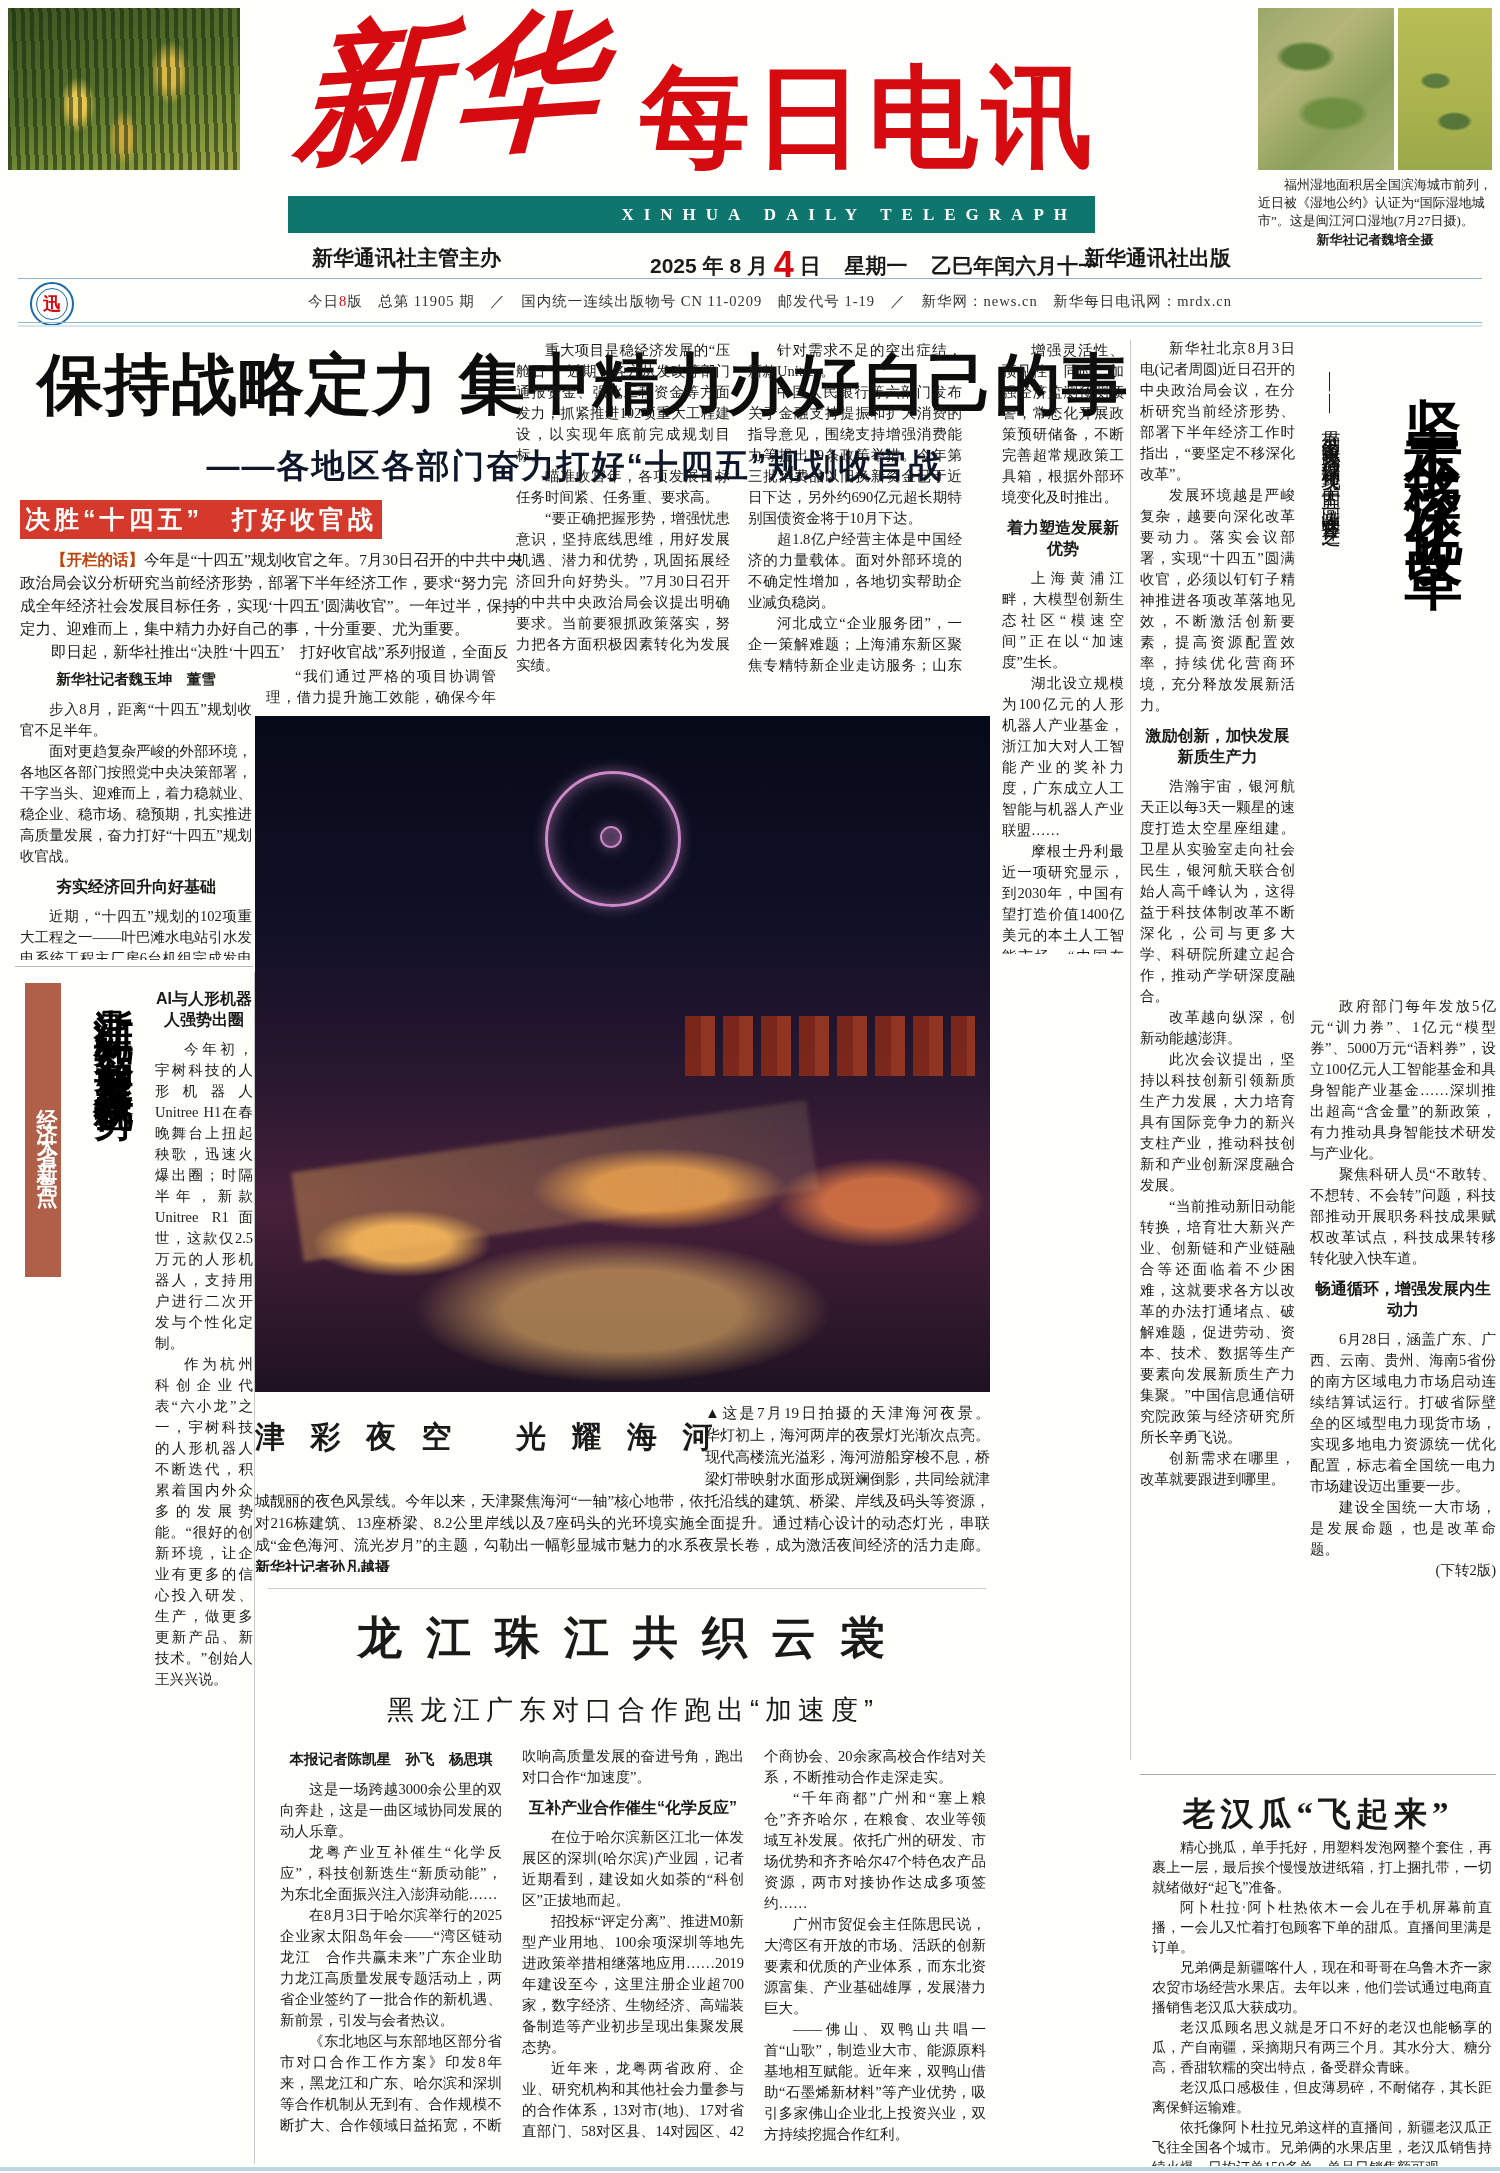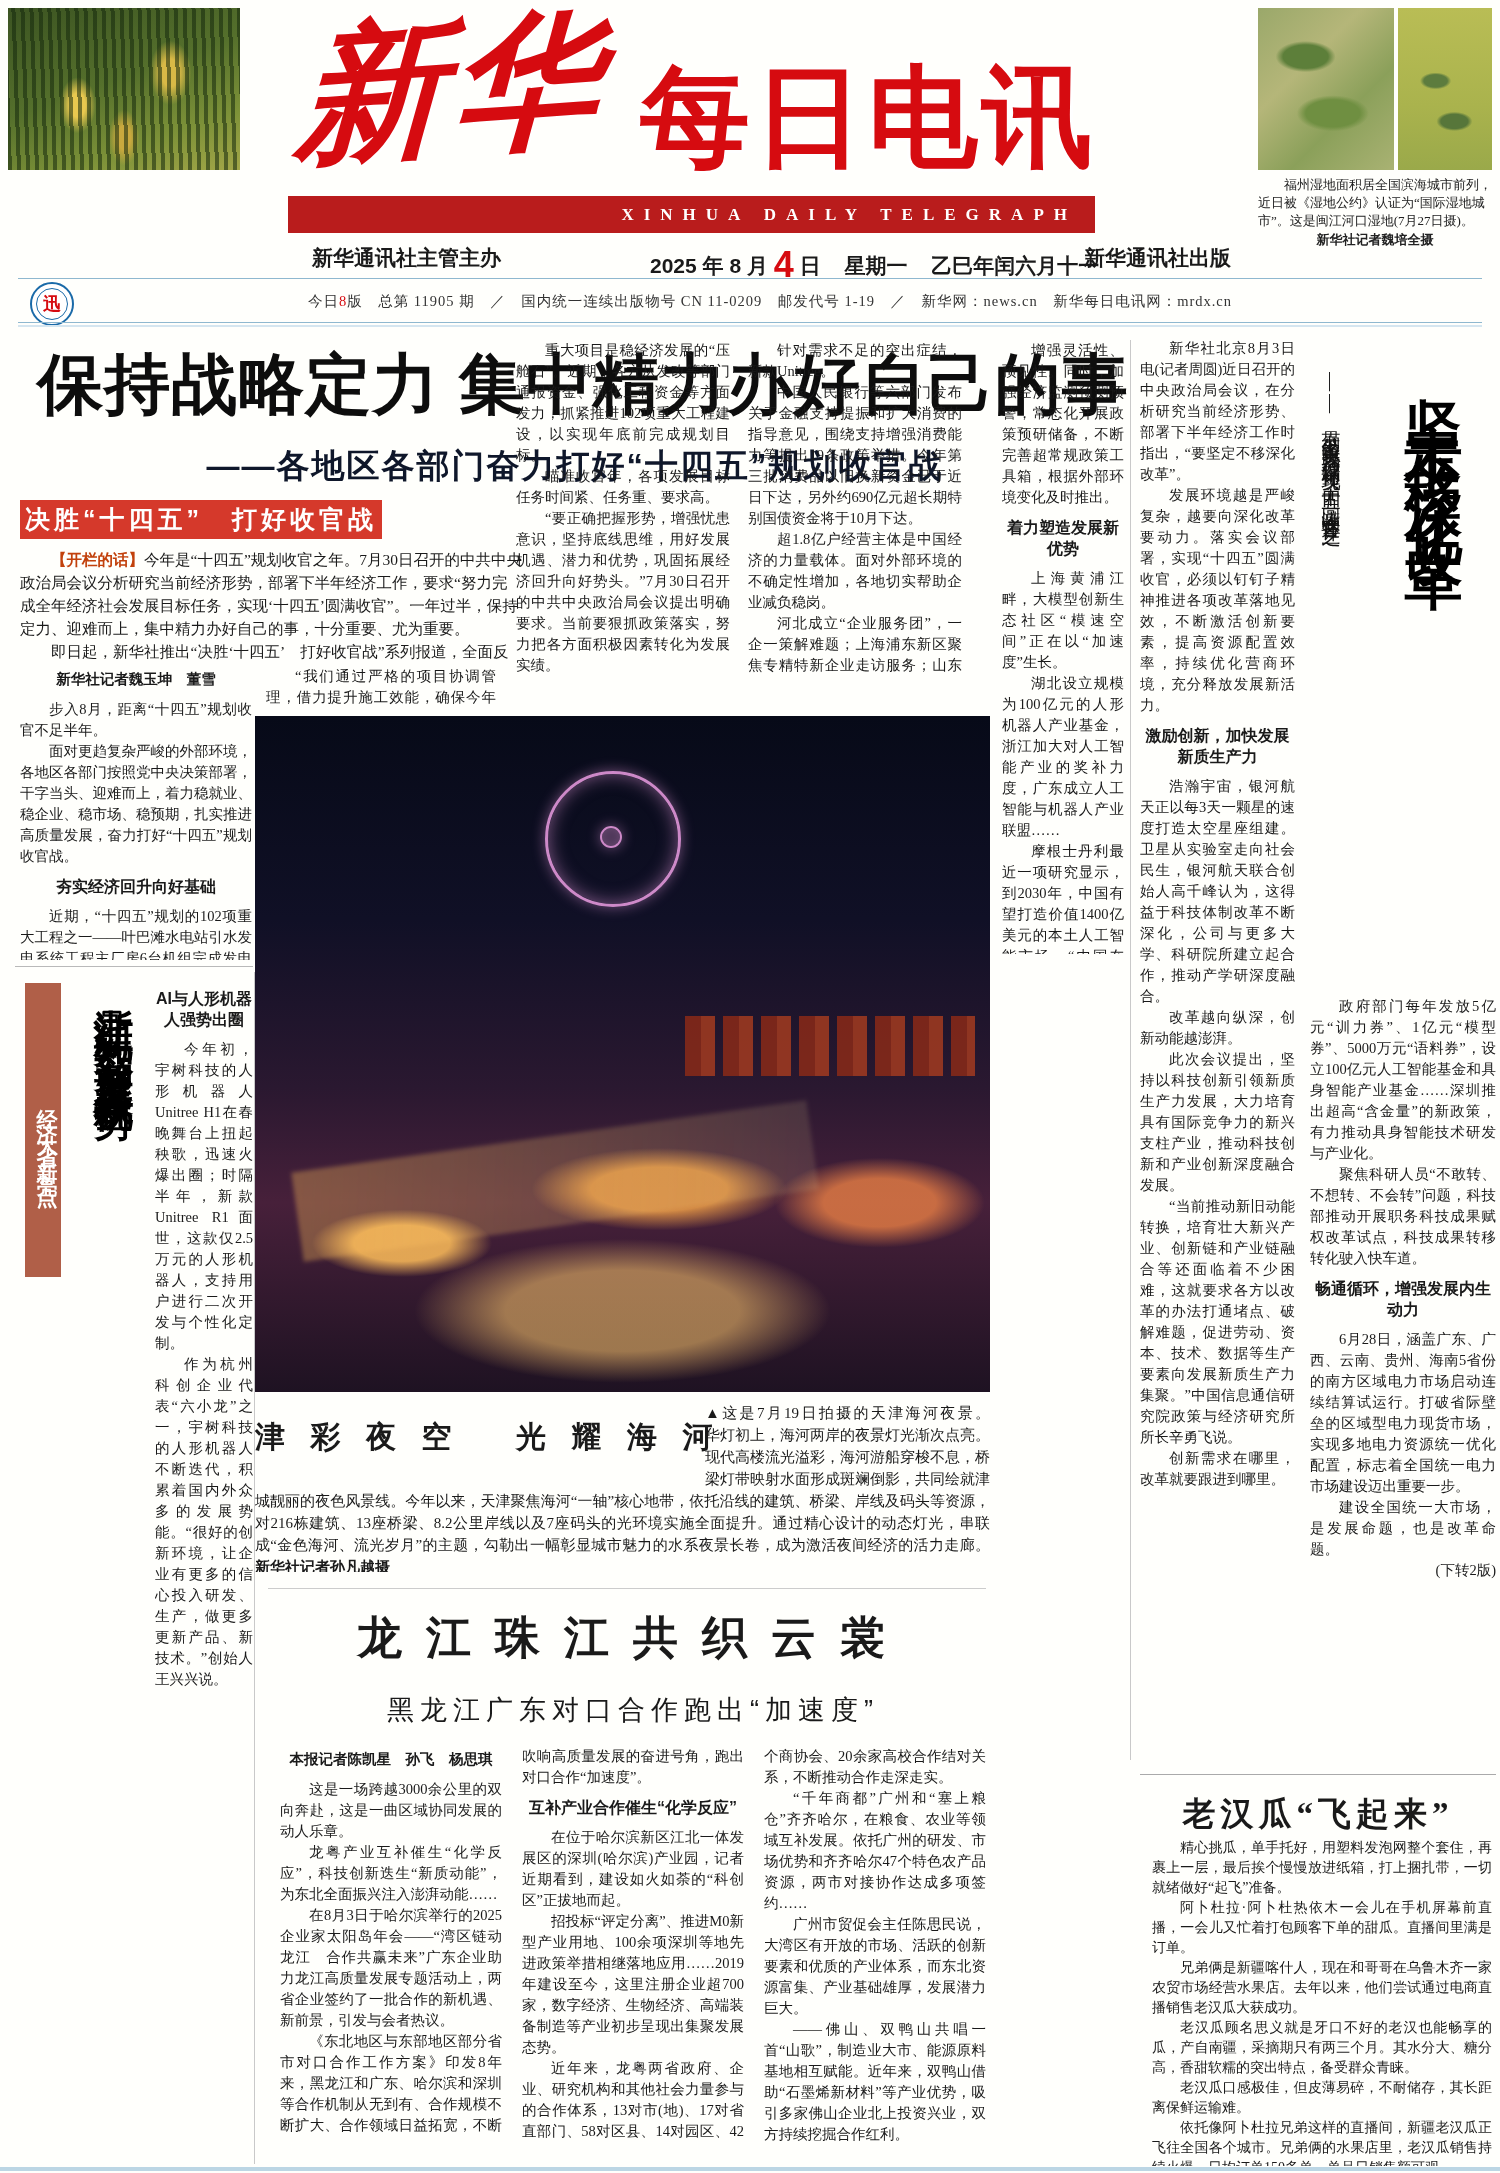--- a/index.html
+++ b/index.html
@@ -23,21 +23,21 @@
   .photo-wetland-r{background:
      radial-gradient(30px 16px at 60% 70%,#57763a 0 45%,rgba(0,0,0,0) 60%),
      radial-gradient(26px 14px at 40% 45%,#5d7c3e 0 45%,rgba(0,0,0,0) 60%),
      linear-gradient(180deg,#b9bd55 0%,#aab34d 60%,#9aa94a 100%);}
   .cap{font-size:13px;line-height:18px;color:#222;}
   .cap .credit{font-weight:bold;text-align:center;margin-top:1px;}
   .brush{font-style:italic;font-weight:900;color:#d60b10;transform:rotate(-4deg) skewX(-6deg);
          letter-spacing:6px;z-index:3;text-shadow:2px 2px 0 #fff,-2px -2px 0 #fff,2px -2px 0 #fff,-2px 2px 0 #fff;}
   .masthead-cn{font-weight:900;color:#d60b10;z-index:3;
       text-shadow:3px 0 0 #fff,-3px 0 0 #fff,0 3px 0 #fff,0 -3px 0 #fff,2px 2px 0 #fff,-2px -2px 0 #fff,2px -2px 0 #fff,-2px 2px 0 #fff;}
-  .bluebar{background:#b91c1c;z-index:1;}
+  .bluebar{background:#0f766e;z-index:1;}
   .bluebar span{display:block;text-align:right;padding-right:18px;color:#fff;font-weight:bold;
       font-size:17px;letter-spacing:10px;line-height:37px;font-family:"Liberation Serif",serif;}
   .dateline{font-size:19px;font-weight:bold;white-space:nowrap;}
   .red4{color:#d60b10;font-size:36px;font-weight:bold;vertical-align:-4px;font-family:"Liberation Sans",sans-serif;}
   .rule{background:#8fb8cf;}
   .rule-light{background:#d5e6f0;}
   .infobar{font-size:14.5px;color:#333;letter-spacing:1px;white-space:nowrap;}
   .infobar .red8{color:#d60b10;}
   .logo-circle{width:40px;height:40px;border-radius:50%;border:2px solid #1a6aa8;background:#fff;
       display:flex;align-items:center;justify-content:center;}

